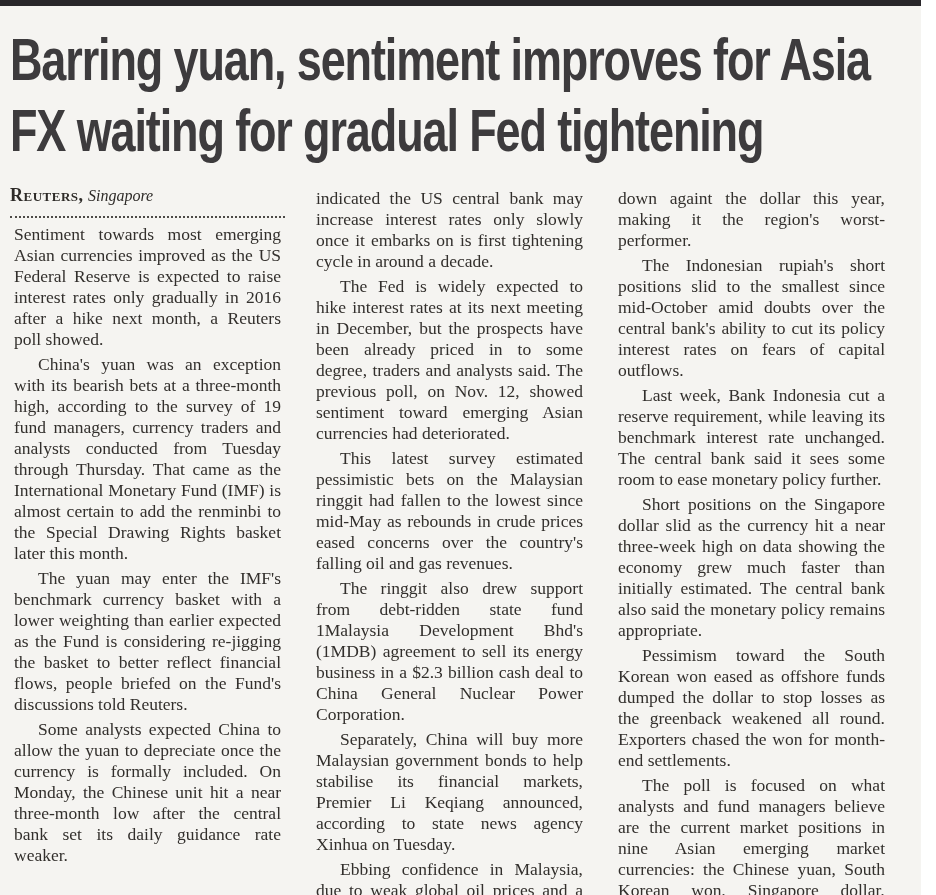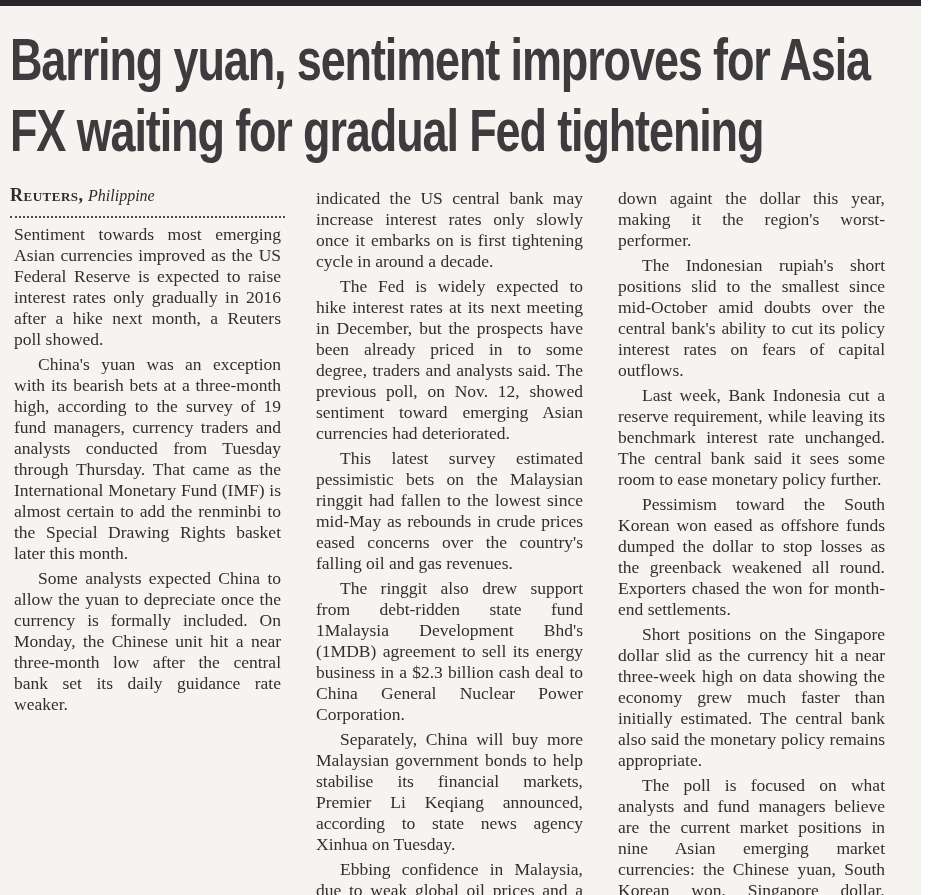--- a/index.html
+++ b/index.html
@@ -84,40 +84,41 @@
   <h1 class="headline">
     <span class="hl-line">Barring yuan, sentiment improves for Asia</span>
     <span class="hl-line">FX waiting for gradual Fed tightening</span>
   </h1>
 
   <div class="columns">
 
     <div class="col">
       <div class="byline">
         <span class="agency">Reuters,</span>
-        <span class="loc">Philippine</span>
+        <span class="loc">Singapore</span>
       </div>
       <div class="dotted"></div>
       <p class="noindent">Sentiment towards most emerging Asian currencies improved as the US Federal Reserve is expected to raise interest rates only gradually in 2016 after a hike next month, a Reuters poll showed.</p>
       <p>China's yuan was an exception with its bearish bets at a three-month high, according to the survey of 19 fund managers, currency traders and analysts conducted from Tuesday through Thursday. That came as the International Monetary Fund (IMF) is almost certain to add the renminbi to the Special Drawing Rights basket later this month.</p>
+      <p>The yuan may enter the IMF's benchmark currency basket with a lower weighting than earlier expected as the Fund is considering re-jigging the basket to better reflect financial flows, people briefed on the Fund's discussions told Reuters.</p>
       <p>Some analysts expected China to allow the yuan to depreciate once the currency is formally included. On Monday, the Chinese unit hit a near three-month low after the central bank set its daily guidance rate weaker.</p>
     </div>
 
     <div class="col">
       <p class="noindent">indicated the US central bank may increase interest rates only slowly once it embarks on is first tightening cycle in around a decade.</p>
       <p>The Fed is widely expected to hike interest rates at its next meeting in December, but the prospects have been already priced in to some degree, traders and analysts said. The previous poll, on Nov. 12, showed sentiment toward emerging Asian currencies had deteriorated.</p>
       <p>This latest survey estimated pessimistic bets on the Malaysian ringgit had fallen to the lowest since mid-May as rebounds in crude prices eased concerns over the country's falling oil and gas revenues.</p>
       <p>The ringgit also drew support from debt-ridden state fund 1Malaysia Development Bhd's (1MDB) agreement to sell its energy business in a $2.3 billion cash deal to China General Nuclear Power Corporation.</p>
       <p>Separately, China will buy more Malaysian government bonds to help stabilise its financial markets, Premier Li Keqiang announced, according to state news agency Xinhua on Tuesday.</p>
       <p>Ebbing confidence in Malaysia, due to weak global oil prices and a corruption scandal linked to 1MDB, had pushed the ringgit 17 percent</p>
     </div>
 
     <div class="col">
       <p class="noindent">down againt the dollar this year, making it the region's worst-performer.</p>
       <p>The Indonesian rupiah's short positions slid to the smallest since mid-October amid doubts over the central bank's ability to cut its policy interest rates on fears of capital outflows.</p>
       <p>Last week, Bank Indonesia cut a reserve requirement, while leaving its benchmark interest rate unchanged. The central bank said it sees some room to ease monetary policy further.</p>
+      <p>Short positions on the Singapore dollar slid as the currency hit a near three-week high on data showing the economy grew much faster than initially estimated. The central bank also said the monetary policy remains appropriate.</p>
       <p>Pessimism toward the South Korean won eased as offshore funds dumped the dollar to stop losses as the greenback weakened all round. Exporters chased the won for month-end settlements.</p>
-      <p>Short positions on the Singapore dollar slid as the currency hit a near three-week high on data showing the economy grew much faster than initially estimated. The central bank also said the monetary policy remains appropriate.</p>
       <p>The poll is focused on what analysts and fund managers believe are the current market positions in nine Asian emerging market currencies: the Chinese yuan, South Korean won, Singapore dollar, Indonesian rupiah, Taiwan dollar, Indian rupee, Philippine peso, Malaysian ringgit and the Thai baht.</p>
     </div>
 
   </div>
 </div>
 
 </body></html>

